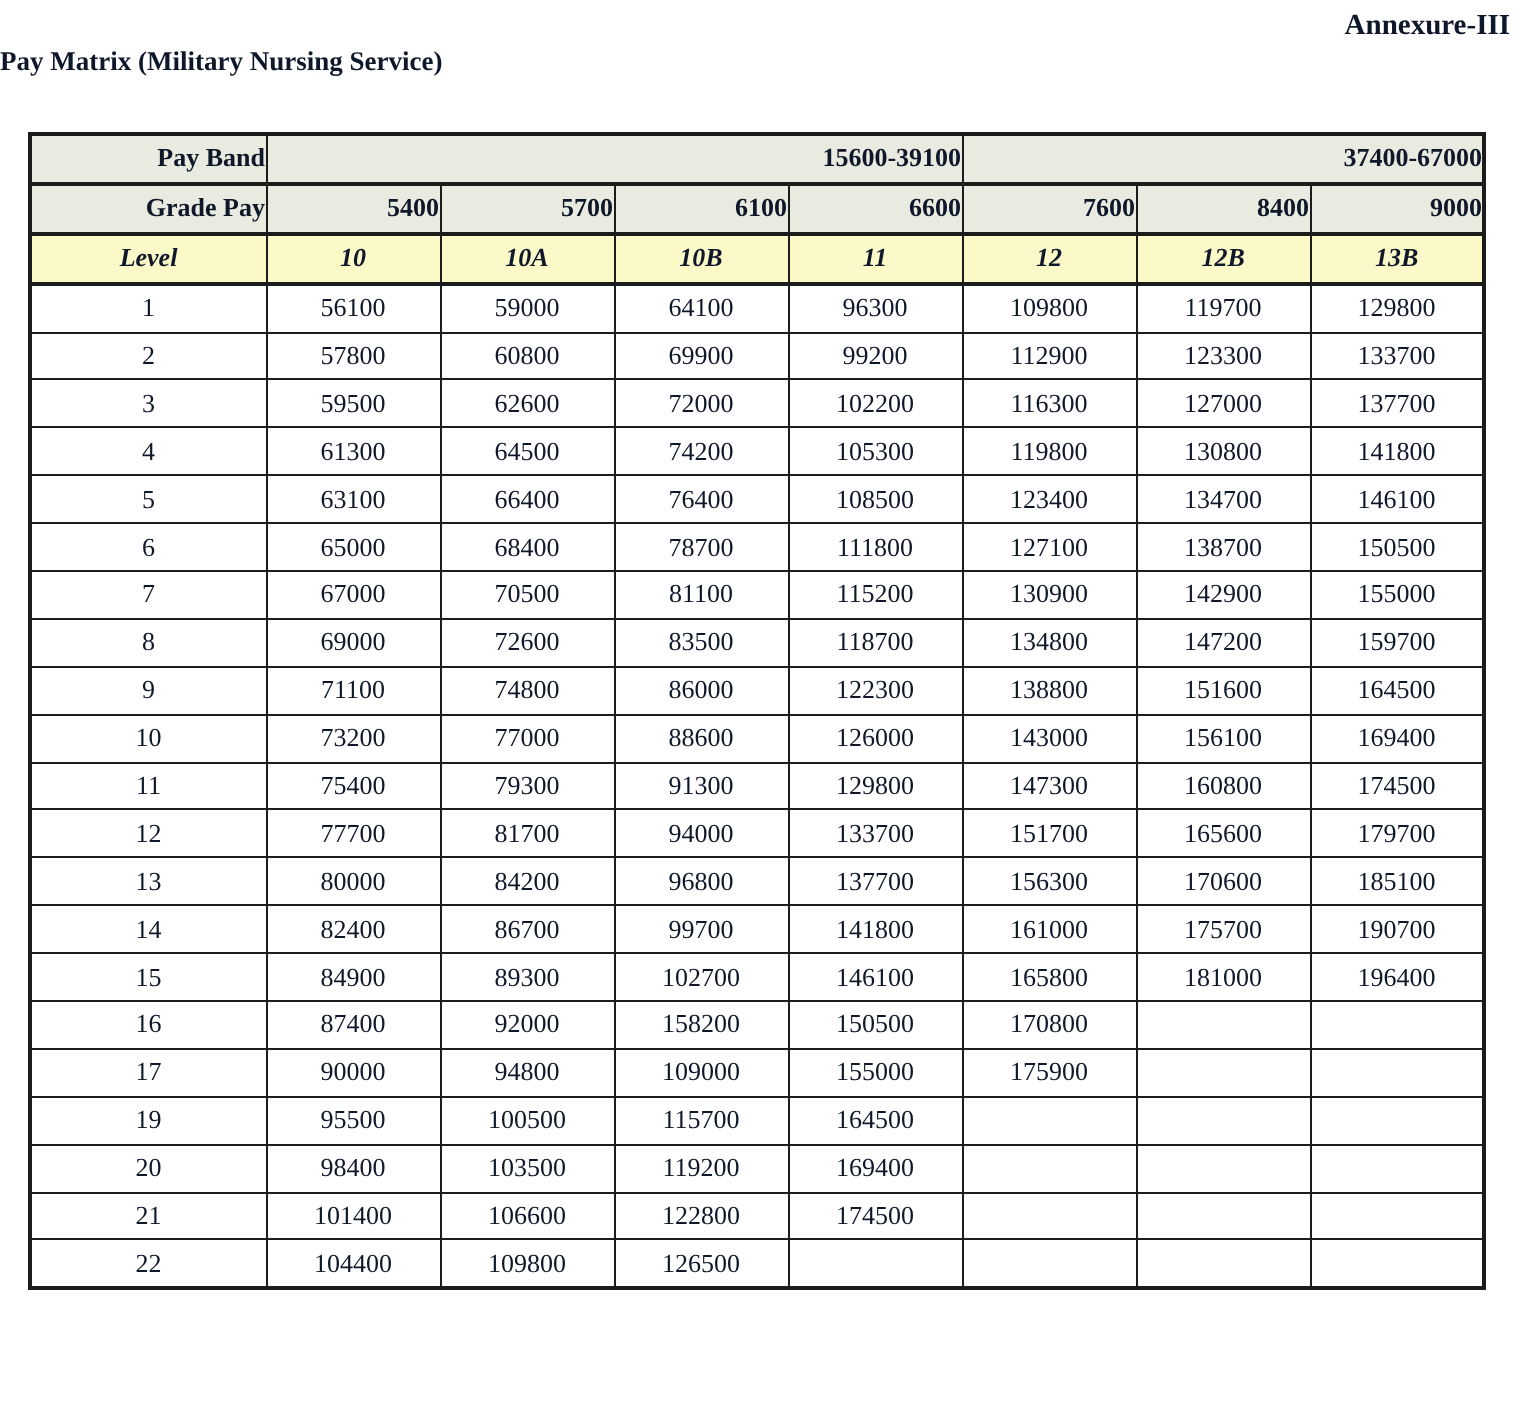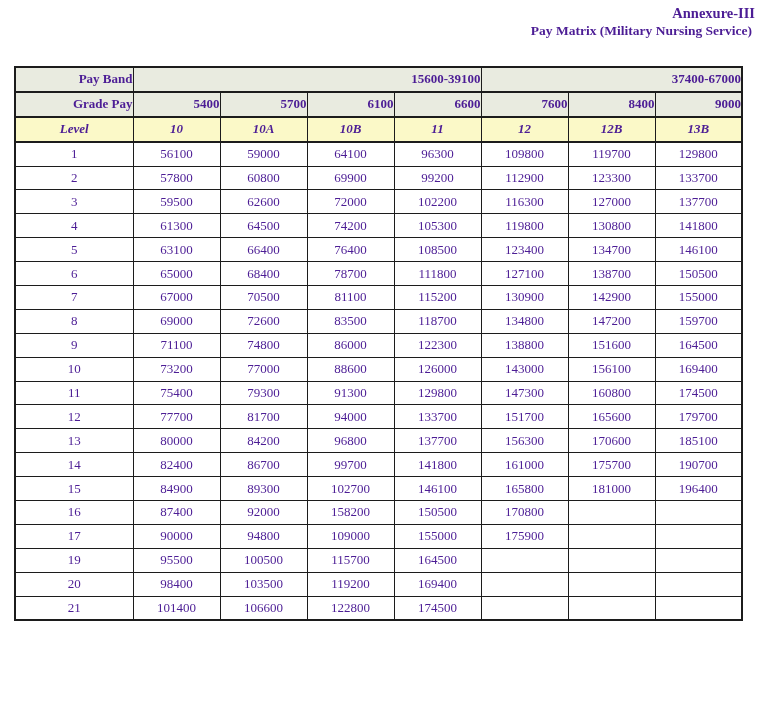--- a/index.html
+++ b/index.html
@@ -6,36 +6,36 @@
     margin: 0;
     padding: 0;
     background: #ffffff;
   }
   .page {
     position: relative;
     width: 768px;
     height: 714px;
     background: #ffffff;
     font-family: "Liberation Serif", "DejaVu Serif", serif;
-    color: #4c1d95;
+    color: #0f172a;
     overflow: hidden;
   }
   .annexure {
     position: absolute;
     top: 5px;
     right: 13px;
     font-size: 14.5px;
     font-weight: bold;
   }
   .doc-title {
     position: absolute;
     top: 23px;
     left: 0;
     width: 752px;
-    text-align: right;
+    text-align: left;
     font-size: 13.5px;
     font-weight: bold;
   }
   table.pay-matrix {
     position: absolute;
     left: 14px;
     top: 66px;
     width: 728px;
     border-collapse: collapse;
     table-layout: fixed;
@@ -313,16 +313,26 @@
         <tr>
           <td>21</td>
           <td>101400</td>
           <td>106600</td>
           <td>122800</td>
           <td>174500</td>
           <td></td>
           <td></td>
           <td></td>
         </tr>
+        <tr>
+          <td>22</td>
+          <td>104400</td>
+          <td>109800</td>
+          <td>126500</td>
+          <td></td>
+          <td></td>
+          <td></td>
+          <td></td>
+        </tr>
       </tbody>
   </table>
 
 </div>
 
 </body></html>

